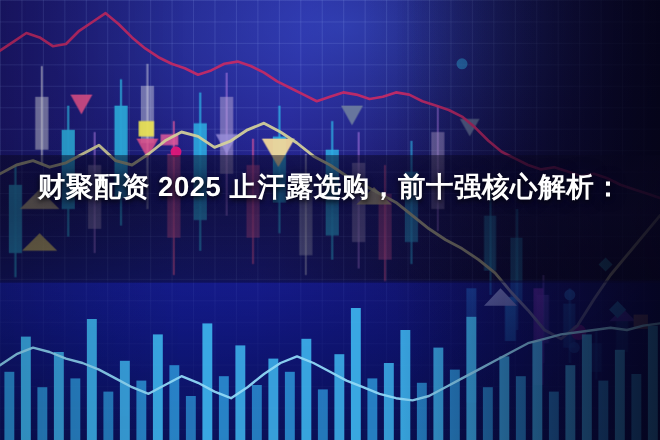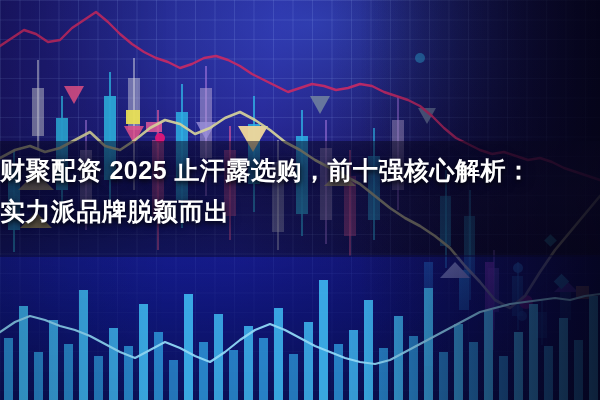--- a/index.html
+++ b/index.html
@@ -34,21 +34,21 @@
     top:255px;height:145px;bottom:auto;
     background:linear-gradient(180deg, rgba(18,24,140,.55) 0%, rgba(12,18,110,.75) 40%, rgba(8,14,80,.85) 100%);
   }
   
   #scrim{
     top:141px;height:116px;bottom:auto;
     background:linear-gradient(180deg, rgba(8,6,30,.50) 0%, rgba(10,8,34,.56) 45%, rgba(8,6,30,.44) 100%);
   }
   svg.layer{display:block;}
   #title-wrap{
-    position:absolute;left:0;right:0;top:150px;text-align:left;
+    position:absolute;left:0;right:0;top:150px;text-align:center;
   }
   .title-line{
     color:#ffffff;font-weight:bold;font-size:25px;line-height:41px;
     letter-spacing:.5px;
     text-shadow:0 2px 5px rgba(0,0,0,.85),0 0 14px rgba(10,10,45,.9);
     white-space:nowrap;
   }
 </style>
 </head>
 <body>
@@ -202,16 +202,15 @@
          L165,342 L180,348 L195,356 L210,362 L225,352 L240,340 L255,330 L270,324 L285,330 L300,338
          L315,346 L330,352 L345,358 L360,362 L375,364 L390,360 L405,352 L420,344 L435,336 L450,328
          L465,320 L480,312 L495,308 L510,304 L525,302 L540,300 L555,298 L570,300 L585,296 L600,294"></path>
   </svg>
 
   <div class="layer" id="bg-vignette"></div>
   <div class="layer" id="scrim"></div>
 
   <div id="title-wrap">
     <div class="title-line">财聚配资 2025 止汗露选购，前十强核心解析：</div>
-    <div class="title-line">实力派品牌脱颖而出</div>
   </div>
 
 </div>
 
 </body></html>

